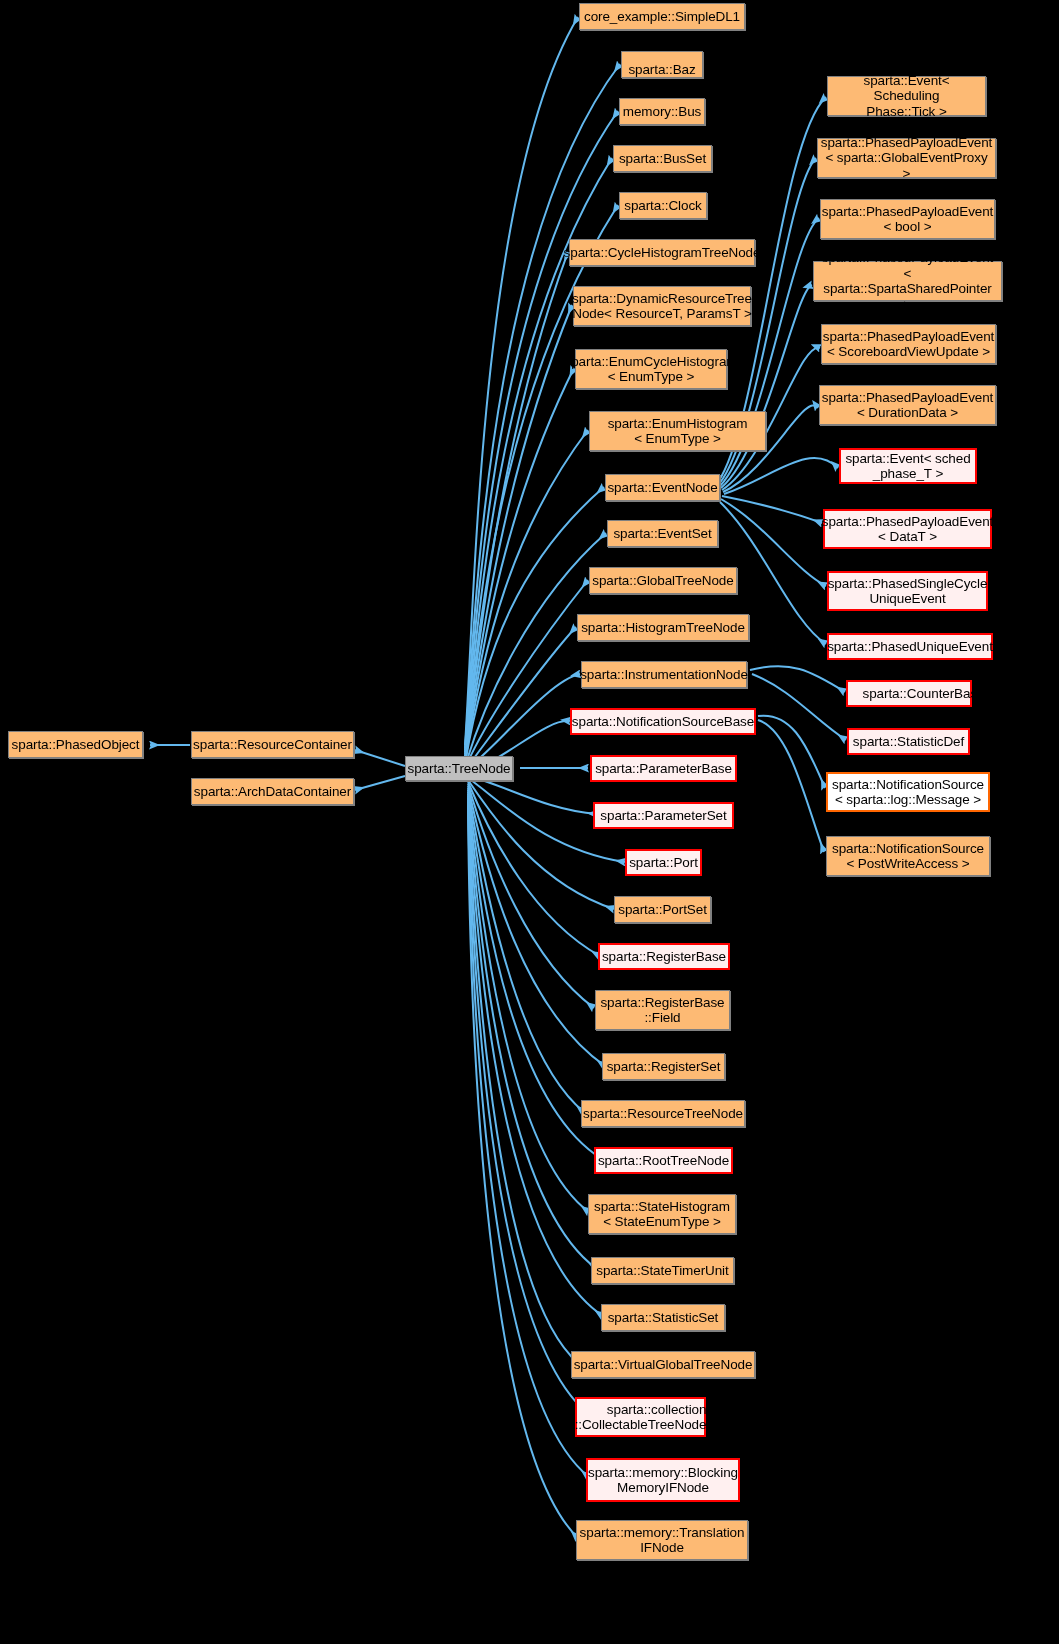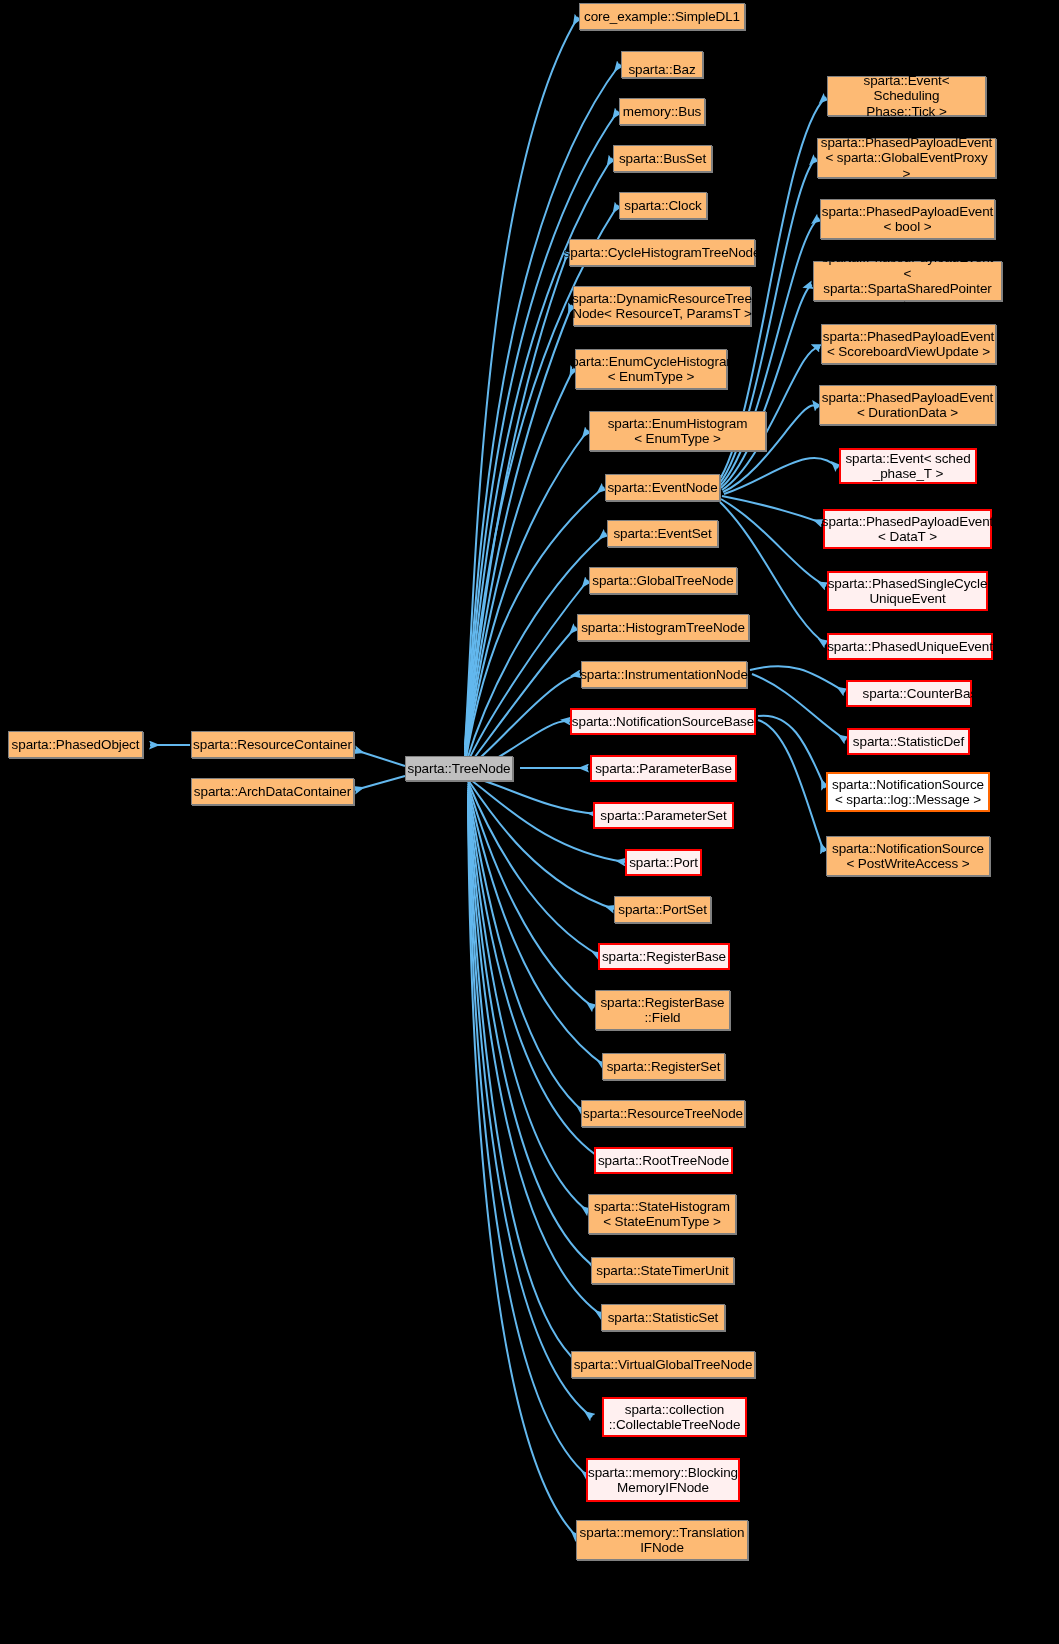--- a/index.html
+++ b/index.html
@@ -252,21 +252,21 @@
   </div>
 
   <div class="node" style="left:601px; top:1304px; width:124px; height:27px;">
     <span>sparta::StatisticSet</span>
   </div>
 
   <div class="node" style="left:571px; top:1351px; width:184px; height:27px;">
     <span>sparta::VirtualGlobalTreeNode</span>
   </div>
 
-  <div class="node red" style="left:602px; top:1397px; width:145px; height:40px;">
+  <div class="node red" style="left:575px; top:1397px; width:131px; height:40px;text-align:right;">
     <span>sparta::collection
 ::CollectableTreeNode</span>
   </div>
 
   <div class="node red" style="left:586px; top:1458px; width:154px; height:44px;">
     <span>sparta::memory::Blocking
 MemoryIFNode</span>
   </div>
 
   <div class="node" style="left:576px; top:1520px; width:172px; height:40px;">

